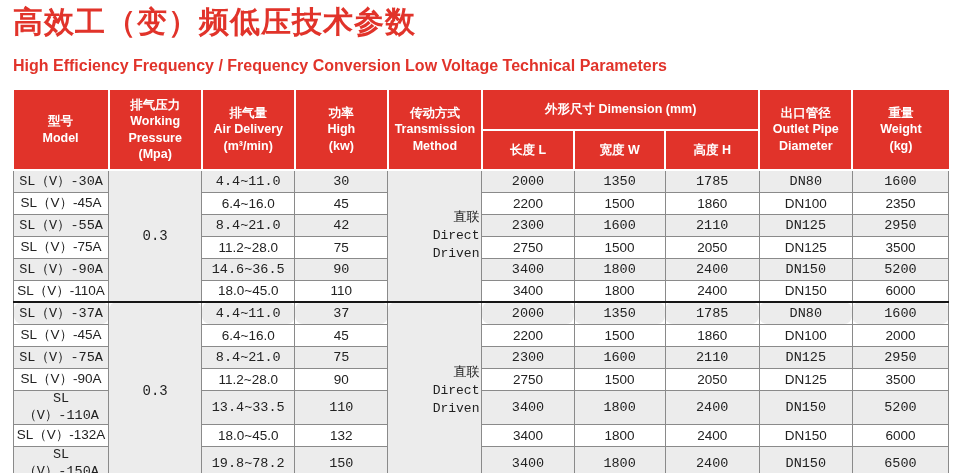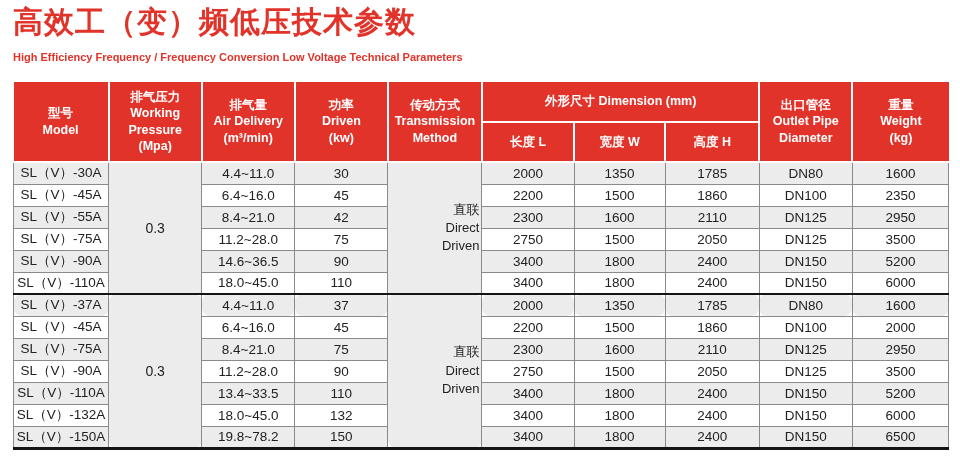--- a/index.html
+++ b/index.html
@@ -20,24 +20,24 @@
   .page { padding: 4px 12px 0 13px; }
   .title {
     color: var(--accent-red);
     font-size: 30px;
     font-weight: 700;
     line-height: 36px;
     letter-spacing: 1px;
   }
   .subtitle {
     color: var(--accent-red);
-    font-size: 11px;
+    font-size: 16px;
     font-weight: 700;
     line-height: 19px;
-    margin-top: 8px;
+    margin-top: 16px;
   }
   table.spec {
     border-collapse: collapse;
     table-layout: fixed;
     width: 936px;
     margin-top: 15px;
     border-bottom: 3px solid var(--heavy-line);
   }
   thead th {
     background: var(--accent-red);
@@ -59,21 +59,21 @@
   tbody td {
     border: 1px solid var(--grid-line);
     height: 22px;
     padding: 0 2px;
     text-align: center;
     vertical-align: middle;
     font-size: 13.5px;
     color: var(--body-text);
     background: #ffffff;
   }
-  tbody tr.alt td { background: var(--row-stripe); }
+  tbody tr.alt td { background: var(--row-stripe); font-family: Liberation Mono, monospace; }
   tbody td.merged {
     background: var(--row-stripe);
     font-size: 14px;
   }
   tbody td.merged.trans {
     white-space: pre-line;
     font-size: 13px;
     line-height: 1.4;
     text-align: right;
   }
@@ -104,21 +104,21 @@
         <th rowspan="2">型号
 Model</th>
         <th rowspan="2">排气压力
 Working
 Pressure
 (Mpa)</th>
         <th rowspan="2">排气量
 Air Delivery
 (m³/min)</th>
         <th rowspan="2">功率
-Driven
+High
 (kw)</th>
         <th rowspan="2">传动方式
 Transmission
 Method</th>
         <th colspan="3">外形尺寸 Dimension (mm)</th>
         <th rowspan="2">出口管径
 Outlet Pipe
 Diameter</th>
         <th rowspan="2">重量
 Weight

